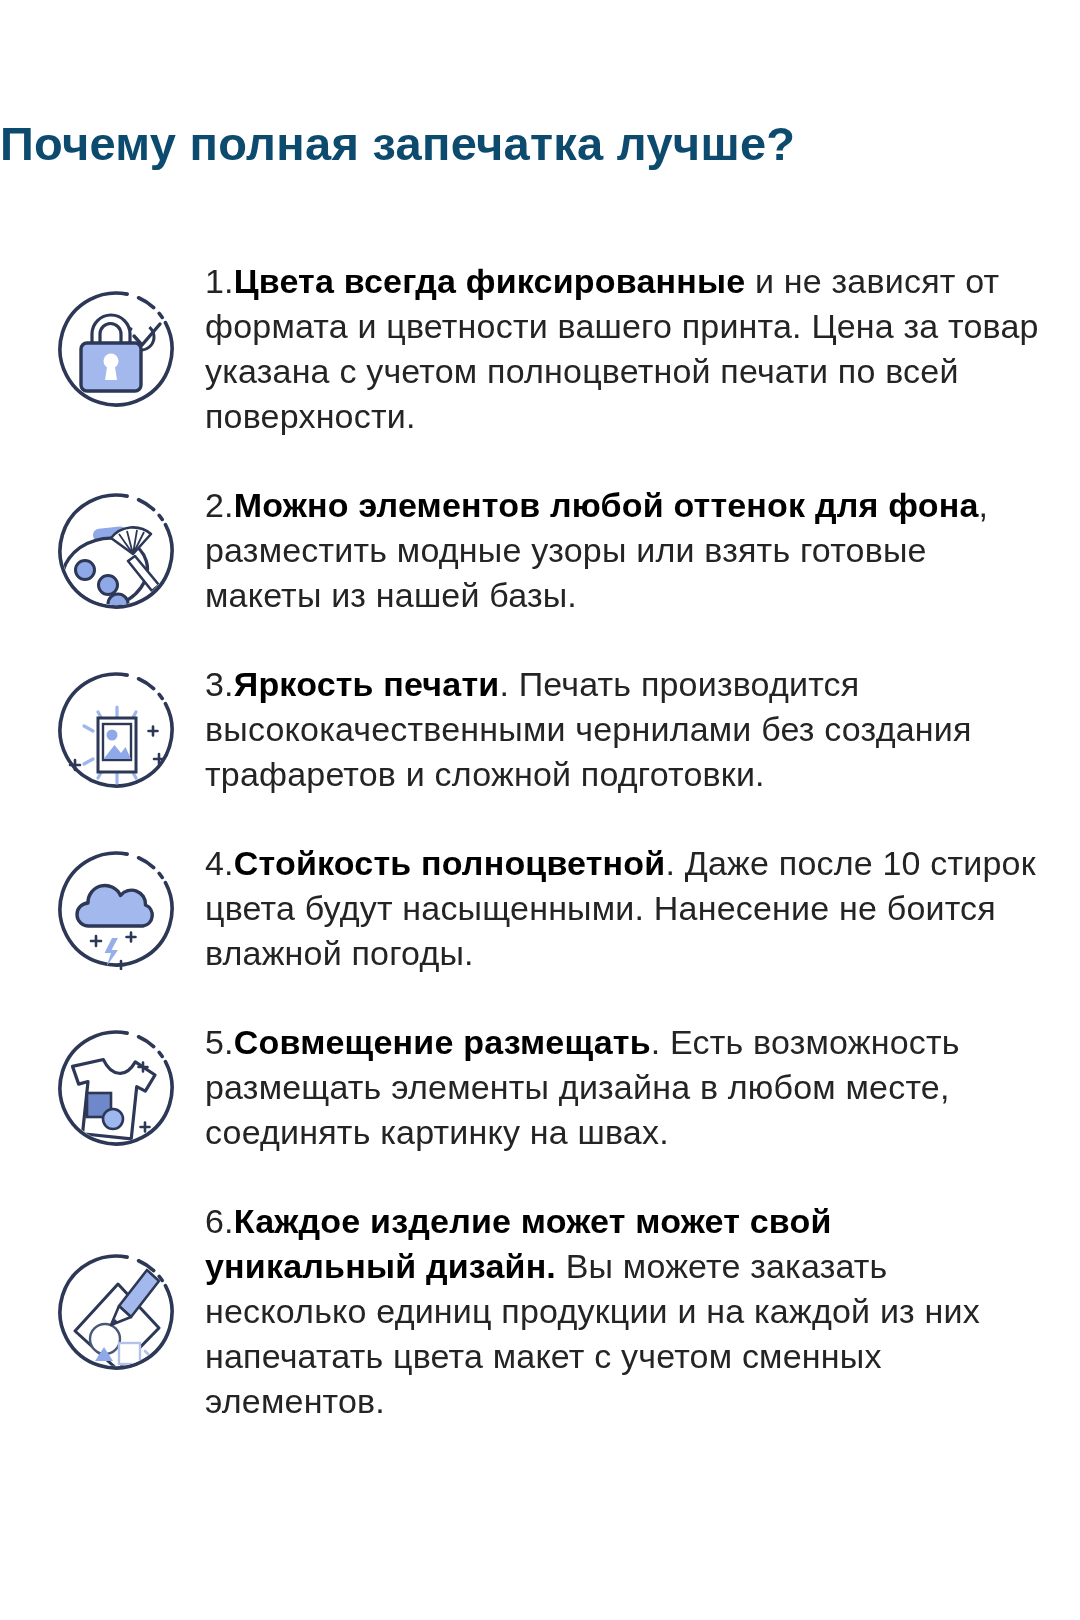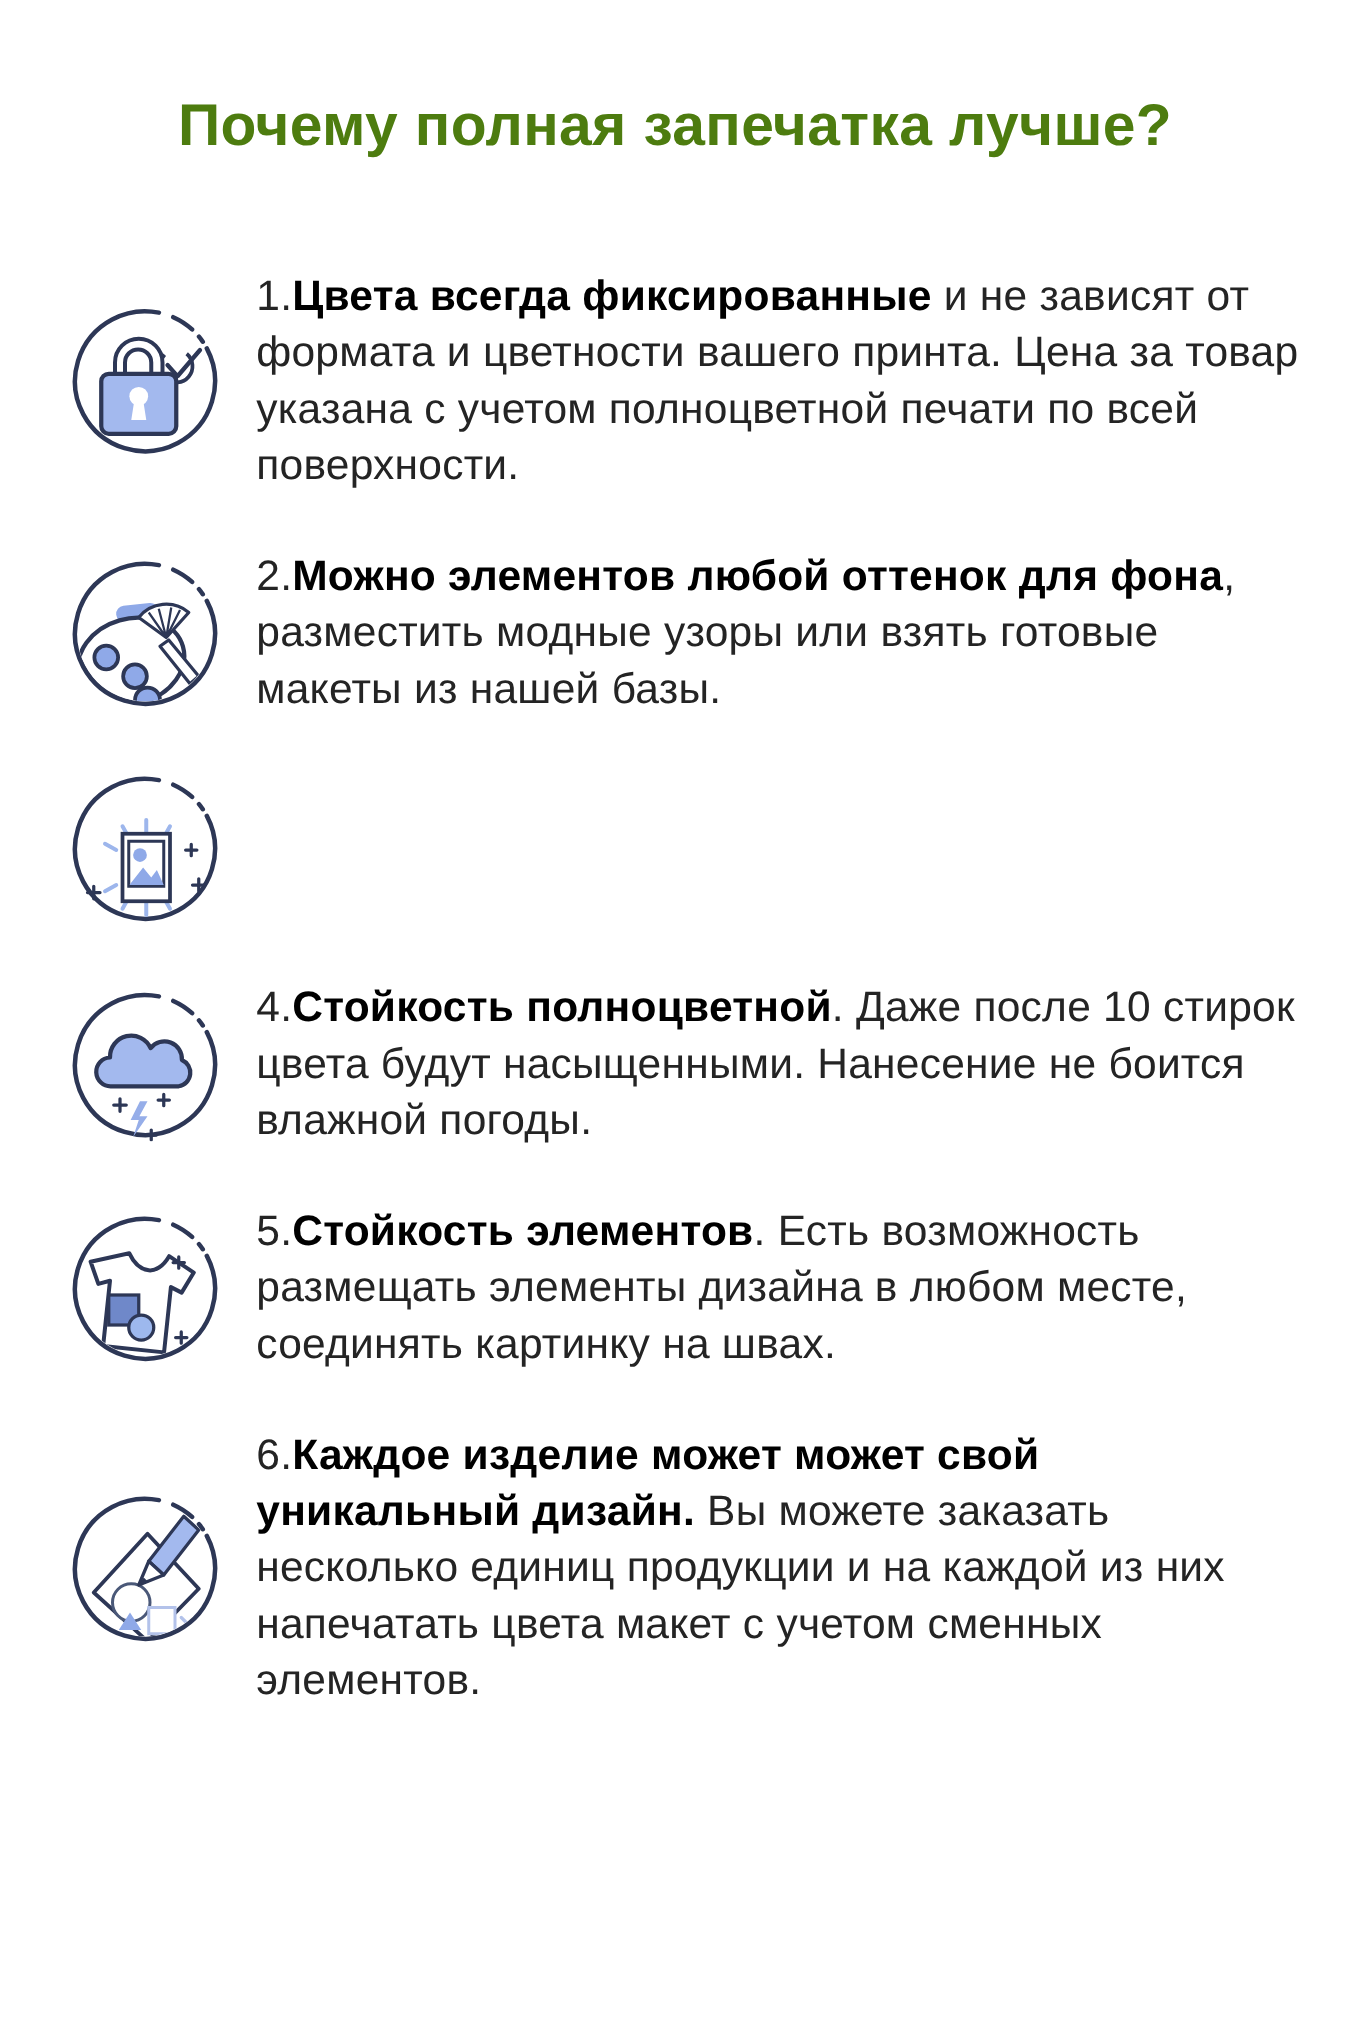--- a/index.html
+++ b/index.html
@@ -2,25 +2,25 @@
 <html lang="ru"><head>
 <meta charset="utf-8">
 <style>
   html,body{margin:0;padding:0;}
   body{
     width:1080px;height:1620px;background:#ffffff;
     font-family:"Liberation Sans", sans-serif;
     overflow:hidden;
   }
   .title{
-    padding-top:72px;
-    text-align:center;
+    padding-top:116px;
+    text-align:left;
     font-size:47px;
     font-weight:700;
-    color:#4d7c0f;
+    color:#0c4a6e;
     letter-spacing:0.3px;
   }
   .items{
     margin:88px 38px 12px 55px;
     display:flex;
     flex-direction:column;
     gap:44px;
   }
   .row{
     display:flex;
@@ -100,20 +100,21 @@
       <g stroke="#2d3756" stroke-width="2.6" stroke-linecap="round">
         <path d="M15 96 h10 M20 91 v10"></path>
         <path d="M99 90 h10 M104 85 v10"></path>
         <path d="M93.5 62 h9 M98 57.5 v9"></path>
       </g>
       <rect x="43" y="49" width="38" height="54" fill="#ffffff" stroke="#2d3756" stroke-width="3"></rect>
       <rect x="48" y="55" width="28" height="36" fill="#ffffff" stroke="#2d3756" stroke-width="2.4"></rect>
       <circle cx="57" cy="66" r="5.5" fill="#8fa9e8"></circle>
       <path d="M48.5 90 l11 -14 6.5 8 4.5 -6 5.5 12 z" fill="#8fa9e8"></path>
     </svg>
+    <div class="text"><span>3.</span><b>Яркость печати</b><span>. Печать производится высококачественными чернилами без создания трафаретов и сложной подготовки.</span></div>
   </div>
 
   <div class="row">
     <svg class="icon" viewBox="0 0 122 122" aria-hidden="true">
       <circle cx="61" cy="61" r="56" fill="none" stroke="#2d3756" stroke-width="3.6" stroke-linecap="round" stroke-dasharray="302 12 18 8 5 7" transform="rotate(-28 61 61)"></circle>
       <path d="M34 78 a11.5 11.5 0 0 1 -1 -23 a17 17 0 0 1 32.5 -7.5 a14 14 0 0 1 25 9.5 a11 11 0 0 1 -2.5 21 z" fill="#a3b9ee" stroke="#2d3756" stroke-width="3.4" stroke-linejoin="round"></path>
       <g stroke="#2d3756" stroke-width="2.6" stroke-linecap="round">
         <path d="M36 93 h10 M41 88 v10"></path>
         <path d="M71.5 89 h9 M76 84.5 v9"></path>
         <path d="M62 117 h8 M66 113 v8"></path>
@@ -134,21 +135,21 @@
       <g clip-path="url(#tee-clip)">
         <path d="M44 34 C50 44 56 46 61 46 C66 46 72 42 76 33 L97 44 L89 61 L80 57.5 L80 110 L31 110 L31 57.5 L22 61 L14 44 Z" fill="#ffffff" stroke="#2d3756" stroke-width="3.2" stroke-linejoin="round" transform="rotate(6 60 75)"></path>
         <rect x="32" y="66" width="24" height="24" fill="#6f88c9" stroke="#2d3756" stroke-width="2.6"></rect>
         <circle cx="58" cy="92" r="10" fill="#9db8ee" stroke="#2d3756" stroke-width="2.6"></circle>
       </g>
       <g stroke="#2d3756" stroke-width="2.6" stroke-linecap="round">
         <path d="M83.5 40 h9 M88 35.5 v9"></path>
         <path d="M85.5 100 h9 M90 95.5 v9"></path>
       </g>
     </svg>
-    <div class="text"><span>5.</span><b>Стойкость элементов</b><span>. Есть возможность размещать элементы дизайна в любом месте, соединять картинку на швах.</span></div>
+    <div class="text"><span>5.</span><b>Совмещение размещать</b><span>. Есть возможность размещать элементы дизайна в любом месте, соединять картинку на швах.</span></div>
   </div>
 
   <div class="row">
     <svg class="icon" viewBox="0 0 122 122" aria-hidden="true">
       <defs>
           <clipPath id="pen-clip">
             <circle cx="61" cy="61" r="54"></circle>
           </clipPath>
         </defs>
       <circle cx="61" cy="61" r="56" fill="none" stroke="#2d3756" stroke-width="3.6" stroke-linecap="round" stroke-dasharray="302 12 18 8 5 7" transform="rotate(-28 61 61)"></circle>

